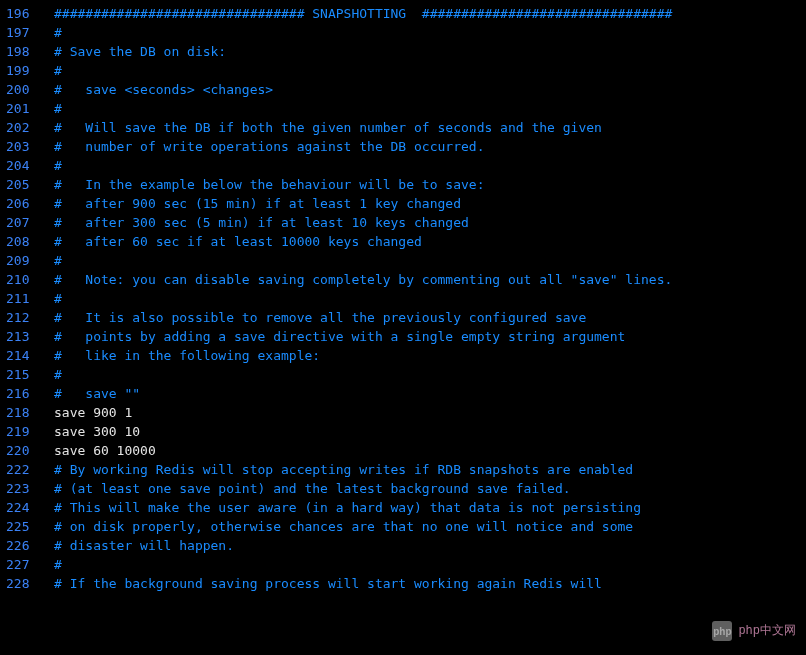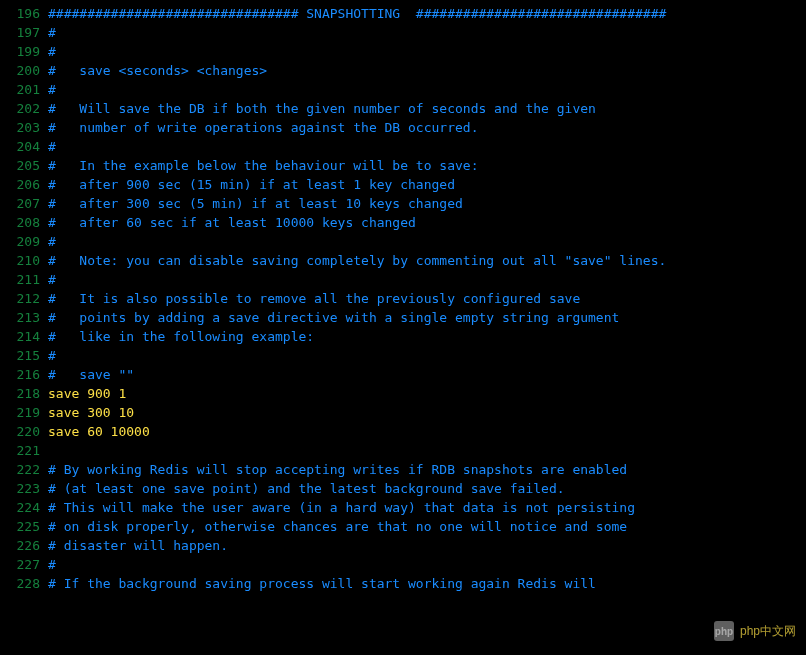--- a/index.html
+++ b/index.html
@@ -15,31 +15,31 @@
     box-sizing: border-box;
     overflow: hidden;
     position: relative;
   }
   .line {
     display: flex;
     white-space: pre;
   }
   .gutter {
     width: 40px;
-    text-align: right;
     padding-right: 8px;
-    color: #15803d;
+    color: #3b82f6;
     flex: 0 0 auto;
     user-select: none;
+    margin-left: 6px;
   }
   .code {
     flex: 1 1 auto;
   }
   .comment { color: #1a8cff; }
-  .plain   { color: #fde047; }
+  .plain   { color: #e5e5e5; }
   .watermark {
     position: absolute;
     right: 10px;
     bottom: 14px;
     display: flex;
     align-items: center;
     gap: 6px;
     opacity: 0.7;
   }
   .watermark .logo {
@@ -48,31 +48,32 @@
     border-radius: 3px;
     display: flex;
     align-items: center;
     justify-content: center;
     color: #eee;
     font-size: 10px;
     font-weight: bold;
     font-family: sans-serif;
   }
   .watermark .txt {
-    color: #fde047;
+    color: #f9a8d4;
     font-size: 12px;
-    font-family: Liberation Sans, sans-serif;
+    font-family: Liberation Mono, monospace;
   }
 </style>
 </head>
 <body>
 
 <div id="editor">
     <div class="line"><span class="gutter">196</span><span class="code comment">################################ SNAPSHOTTING  ################################</span></div>
     <div class="line"><span class="gutter">197</span><span class="code comment">#</span></div>
+    <div class="line"><span class="gutter">198</span><span class="code comment"># Save the DB on disk:</span></div>
     <div class="line"><span class="gutter">199</span><span class="code comment">#</span></div>
     <div class="line"><span class="gutter">200</span><span class="code comment">#   save &lt;seconds&gt; &lt;changes&gt;</span></div>
     <div class="line"><span class="gutter">201</span><span class="code comment">#</span></div>
     <div class="line"><span class="gutter">202</span><span class="code comment">#   Will save the DB if both the given number of seconds and the given</span></div>
     <div class="line"><span class="gutter">203</span><span class="code comment">#   number of write operations against the DB occurred.</span></div>
     <div class="line"><span class="gutter">204</span><span class="code comment">#</span></div>
     <div class="line"><span class="gutter">205</span><span class="code comment">#   In the example below the behaviour will be to save:</span></div>
     <div class="line"><span class="gutter">206</span><span class="code comment">#   after 900 sec (15 min) if at least 1 key changed</span></div>
     <div class="line"><span class="gutter">207</span><span class="code comment">#   after 300 sec (5 min) if at least 10 keys changed</span></div>
     <div class="line"><span class="gutter">208</span><span class="code comment">#   after 60 sec if at least 10000 keys changed</span></div>
@@ -80,21 +81,20 @@
     <div class="line"><span class="gutter">210</span><span class="code comment">#   Note: you can disable saving completely by commenting out all "save" lines.</span></div>
     <div class="line"><span class="gutter">211</span><span class="code comment">#</span></div>
     <div class="line"><span class="gutter">212</span><span class="code comment">#   It is also possible to remove all the previously configured save</span></div>
     <div class="line"><span class="gutter">213</span><span class="code comment">#   points by adding a save directive with a single empty string argument</span></div>
     <div class="line"><span class="gutter">214</span><span class="code comment">#   like in the following example:</span></div>
     <div class="line"><span class="gutter">215</span><span class="code comment">#</span></div>
     <div class="line"><span class="gutter">216</span><span class="code comment">#   save ""</span></div>
     <div class="line"><span class="gutter">218</span><span class="code plain">save 900 1</span></div>
     <div class="line"><span class="gutter">219</span><span class="code plain">save 300 10</span></div>
     <div class="line"><span class="gutter">220</span><span class="code plain">save 60 10000</span></div>
-    <div class="line"><span class="gutter">221</span><span class="code plain"></span></div>
     <div class="line"><span class="gutter">222</span><span class="code comment"># By working Redis will stop accepting writes if RDB snapshots are enabled</span></div>
     <div class="line"><span class="gutter">223</span><span class="code comment"># (at least one save point) and the latest background save failed.</span></div>
     <div class="line"><span class="gutter">224</span><span class="code comment"># This will make the user aware (in a hard way) that data is not persisting</span></div>
     <div class="line"><span class="gutter">225</span><span class="code comment"># on disk properly, otherwise chances are that no one will notice and some</span></div>
     <div class="line"><span class="gutter">226</span><span class="code comment"># disaster will happen.</span></div>
     <div class="line"><span class="gutter">227</span><span class="code comment">#</span></div>
     <div class="line"><span class="gutter">228</span><span class="code comment"># If the background saving process will start working again Redis will</span></div>
   </div>
 
 <div class="watermark">

